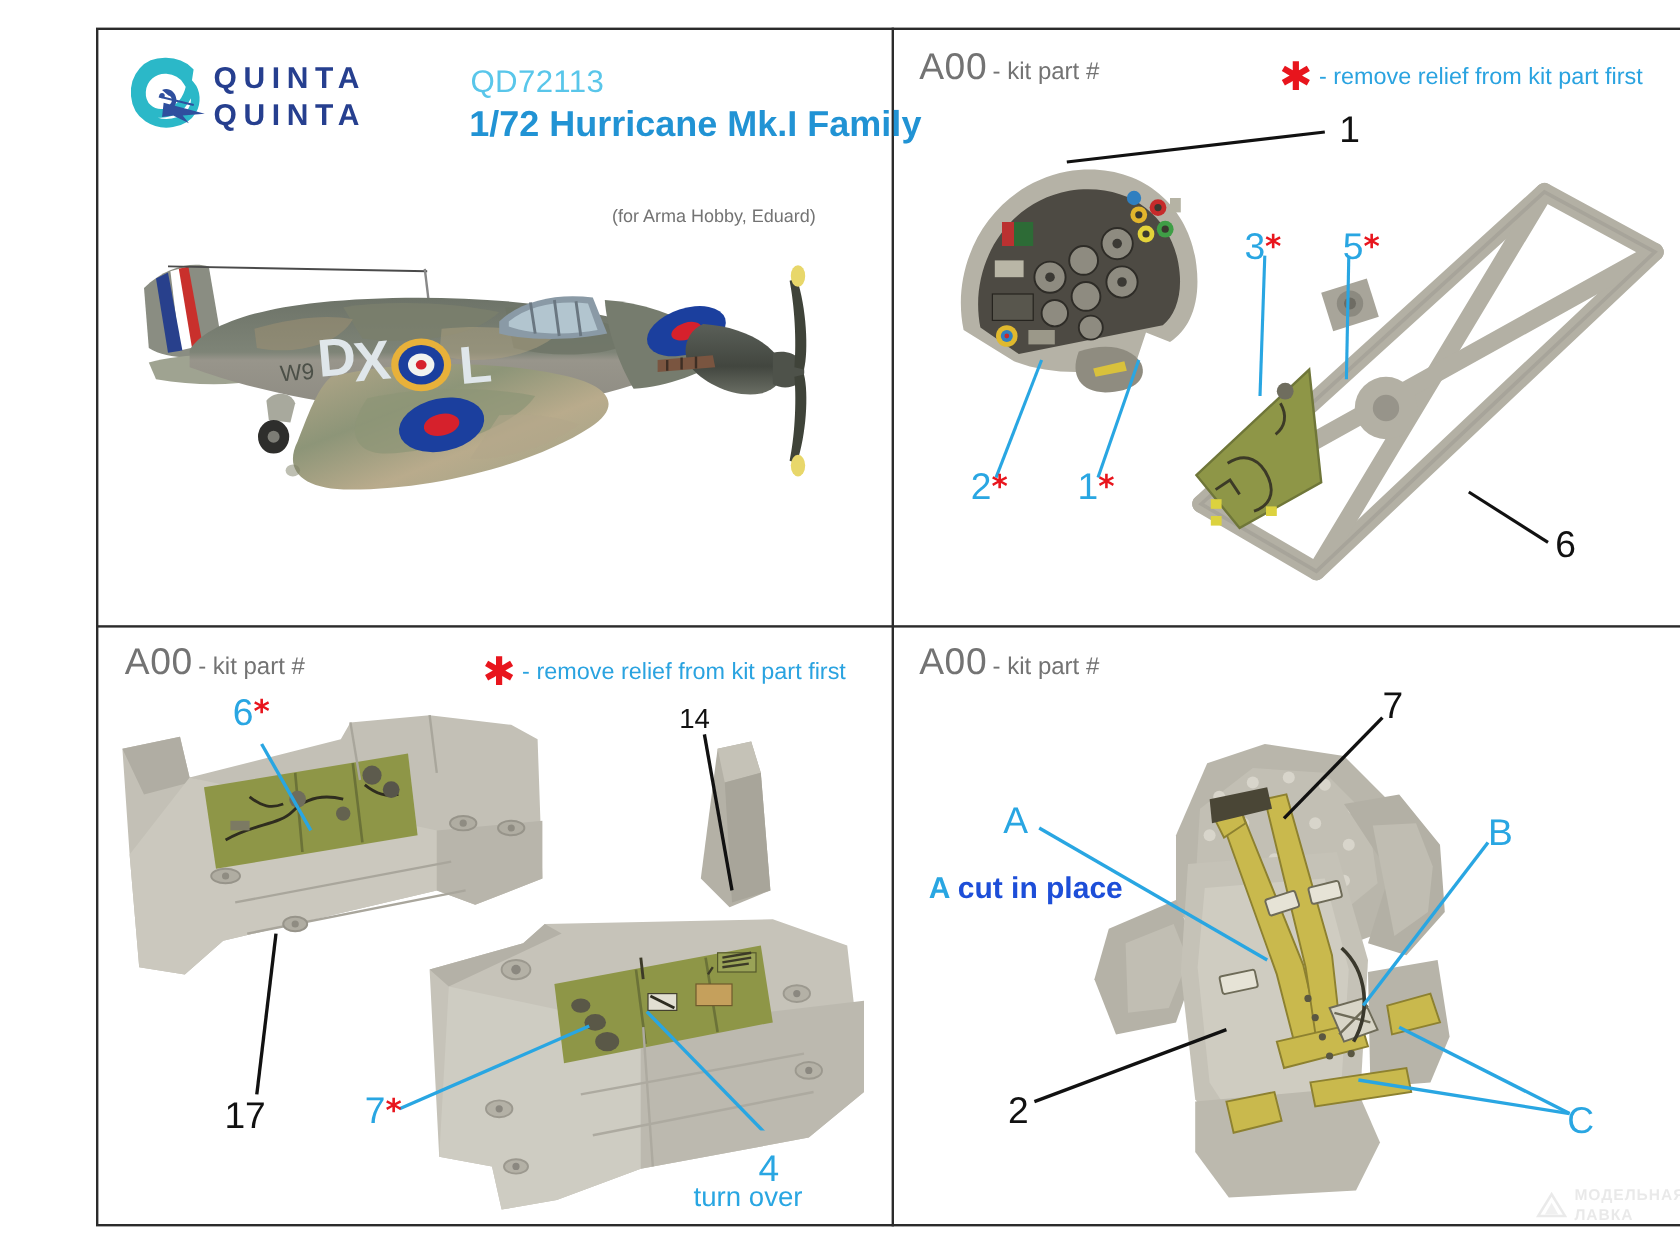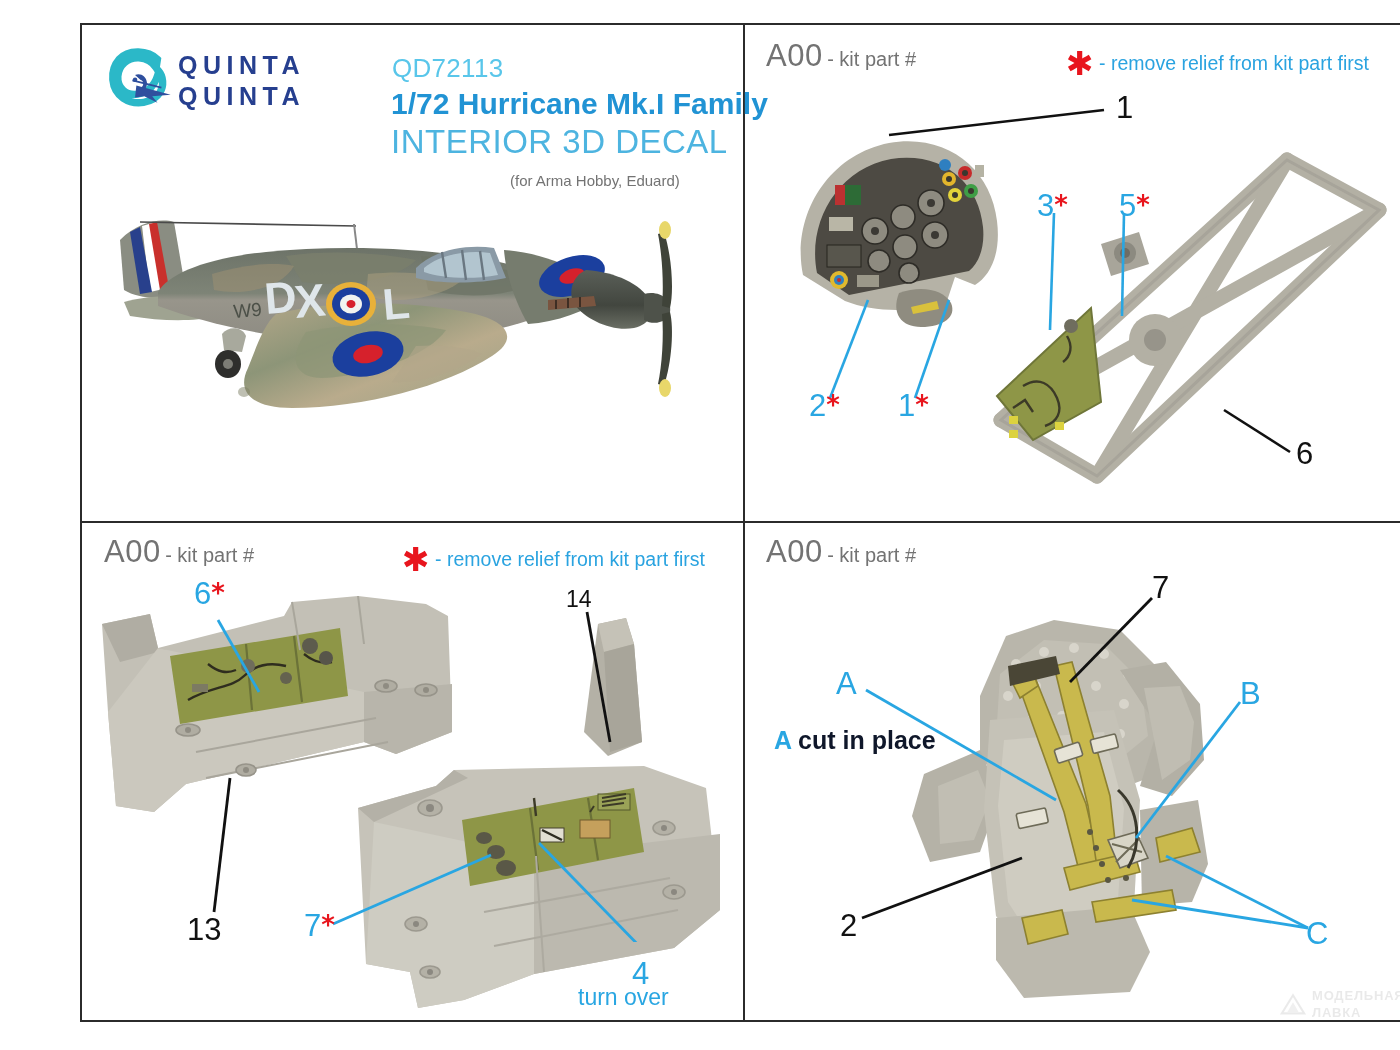--- a/index.html
+++ b/index.html
@@ -37,21 +37,21 @@
   .logo .mark{position:absolute;left:0;top:2px;width:66px;height:66px;}
   .logo .txt{position:absolute;left:72px;top:6px;color:#263f8f;font-weight:bold;
              font-size:25px;letter-spacing:5.5px;line-height:31px;}
 
   
   .lab{position:absolute;white-space:nowrap;line-height:1;}
   .lab.cy{color:#29a6e2;}
   .lab.bk{color:#111;}
   .lab .ast{color:#e8151d;font-weight:bold;font-family:"DejaVu Sans",sans-serif;
             vertical-align:2px;}
-  .note-red{color:#0f172a;}
+  .note-red{color:#1d4ed8;}
   .note-cy{color:#29a6e2;}
 
   
   .leaders{position:absolute;left:0;top:0;width:100%;height:100%;pointer-events:none;}
 
   
   .wm{position:absolute;left:1232px;top:985px;width:150px;height:46px;opacity:.30;}
   .wm .wtxt{position:absolute;left:36px;top:2px;color:#b9b9b9;font-size:13px;
             font-weight:bold;letter-spacing:.8px;line-height:17px;}
   .wm .wtri{position:absolute;left:2px;top:6px;width:30px;height:28px;}
@@ -82,21 +82,20 @@
       <circle cx="44" cy="51" r="3.4" fill="#2f4f9e"></circle>
     </svg>
     <div class="txt">
       <div>QUINTA</div>
       <div>QUINTA</div>
     </div>
   </div>
 
   <div class="code">QD72113</div>
   <div class="title1">1/72  Hurricane Mk.I Family</div>
-  <div class="title2">INTERIOR 3D DECAL</div>
   <div class="subtitle">(for Arma Hobby, Eduard)</div>
 
   <svg class="plane" viewBox="0 0 570 290">
     <defs>
       <linearGradient id="fusTop" x1="0" y1="0" x2="0" y2="1">
         <stop offset="0%" stop-color="#6d7368"></stop>
         <stop offset="48%" stop-color="#7e8477"></stop>
         <stop offset="55%" stop-color="#98958b"></stop>
         <stop offset="100%" stop-color="#8d8b82"></stop>
       </linearGradient>
@@ -412,21 +411,21 @@
     <g stroke="#111" stroke-width="2.8" fill="none">
       <path d="M170 912 L186 778"></path>
       <path d="M543 612 L566 742"></path>
     </g>
   </svg>
 
   <div class="lab cy" style="left:150px;top:578px;font-size:31px;">
     <span>6</span><span class="ast" style="font-size:26px;">*</span>
   </div>
   <div class="lab bk" style="left:522px;top:588px;font-size:23px;">14</div>
-  <div class="lab bk" style="left:143px;top:914px;font-size:31px;">13</div>
+  <div class="lab bk" style="left:143px;top:914px;font-size:31px;">17</div>
   <div class="lab cy" style="left:260px;top:910px;font-size:31px;">
     <span>7</span><span class="ast" style="font-size:26px;">*</span>
   </div>
   <div class="lab cy" style="left:588px;top:958px;font-size:31px;">4</div>
   <div class="lab cy" style="left:534px;top:986px;font-size:23px;">turn over</div>
 
   <div class="panel" id="p-br"></div>
 
   <div class="kitpart" style="left:722px;top:534px;">
     <span class="big">A00</span>

